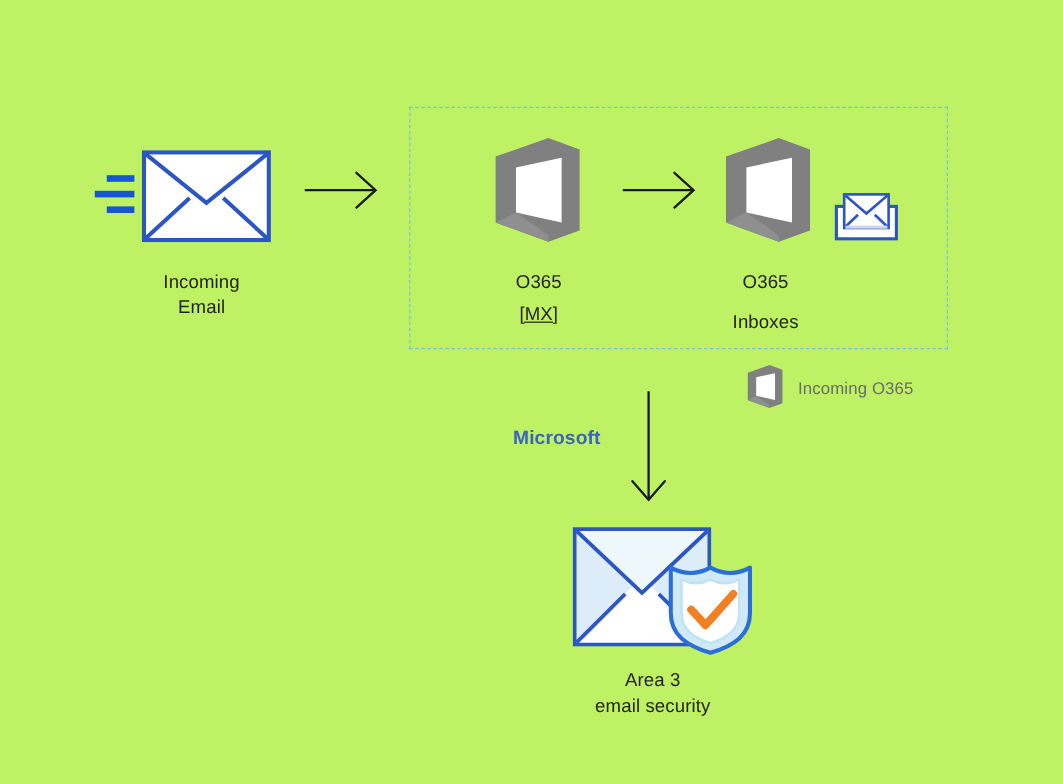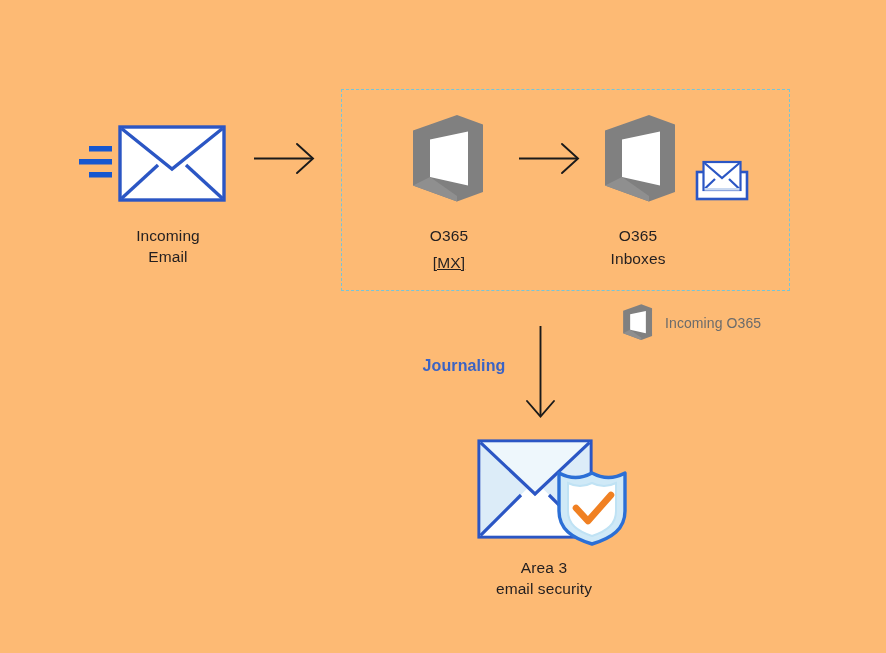--- a/index.html
+++ b/index.html
@@ -8,21 +8,21 @@
     padding: 0;
     background: #ffffff;
   }
   body {
     font-family: "Liberation Sans", "DejaVu Sans", sans-serif;
   }
   #canvas {
     position: relative;
     width: 886px;
     height: 653px;
-    background: #fdba74;
+    background: #bef264;
     overflow: hidden;
   }
   .abs { position: absolute; }
   .label {
     position: absolute;
     text-align: center;
     color: #231f20;
     font-size: 15.5px;
     line-height: 20px;
     font-family: "Liberation Sans", "DejaVu Sans", sans-serif;
@@ -93,35 +93,35 @@
   <svg class="abs" style="left:694px; top:158px;" width="58" height="46">
     <rect x="3" y="14" width="50" height="27" fill="#ffffff" stroke="#2b56c4" stroke-width="2.6"></rect>
     <rect x="9.5" y="4" width="37" height="28" fill="#ffffff" stroke="#2b56c4" stroke-width="2.2"></rect>
     <path d="M 10.5 5 L 28 20 L 45.5 5" fill="none" stroke="#2b56c4" stroke-width="2.2"></path>
     <path d="M 10.5 31 L 21 21" fill="none" stroke="#2b56c4" stroke-width="2.2"></path>
     <path d="M 45.5 31 L 35 21" fill="none" stroke="#2b56c4" stroke-width="2.2"></path>
     <rect x="10.5" y="30" width="35" height="2.6" fill="#c9d8f0"></rect>
   </svg>
 
   <div class="label" style="left:562px; top:226px; width:152px;">O365</div>
-  <div class="label" style="left:562px; top:249px; width:152px;">Inboxes</div>
+  <div class="label" style="left:562px; top:259px; width:152px;">Inboxes</div>
 
   <svg class="abs" style="left:621px; top:303px;" width="34" height="38" viewBox="0 0 82 92">
     <path d="M 5 18.5 L 49 3 L 75 12.5 L 75 80 L 49 89.5 L 5 73.5 Z" fill="#808080"></path>
     <path d="M 22 27.5 L 60 19.5 L 60 73.5 L 22 65 Z" fill="#ffffff"></path>
     <path d="M 5 73.5 L 49 89.5 L 49 84 L 22 65 Z" fill="#8f8f8f"></path>
   </svg>
   <div class="label label-grey" style="left:665px; top:313px; width:180px;">Incoming O365</div>
 
   <svg class="abs" style="left:522px; top:322px;" width="40" height="104">
     <line x1="18.5" y1="4" x2="18.5" y2="93" stroke="#1a1a1a" stroke-width="1.9"></line>
     <path d="M 5 79 L 18.5 94.5 L 32 79" fill="none" stroke="#1a1a1a" stroke-width="1.9" stroke-linecap="round" stroke-linejoin="miter"></path>
   </svg>
 
-  <div class="label label-blue" style="left:382px; top:356px; width:164px; text-align:center;">Journaling</div>
+  <div class="label label-blue" style="left:382px; top:356px; width:164px; text-align:center;">Microsoft</div>
 
   <svg class="abs" style="left:470px; top:432px;" width="162" height="118" viewBox="0 0 162 118">
 
     <rect x="9" y="9" width="112" height="96" fill="#ffffff" stroke="#2b56c4" stroke-width="3.2"></rect>
 
     <path d="M 10.6 10.6 L 10.6 103.4 L 57 57 Z" fill="#dcecf8"></path>
 
     <path d="M 119.4 10.6 L 119.4 103.4 L 73 57 Z" fill="#dcecf8"></path>
 
     <path d="M 10.6 103.4 L 119.4 103.4 L 65 49 Z" fill="#ffffff"></path>

